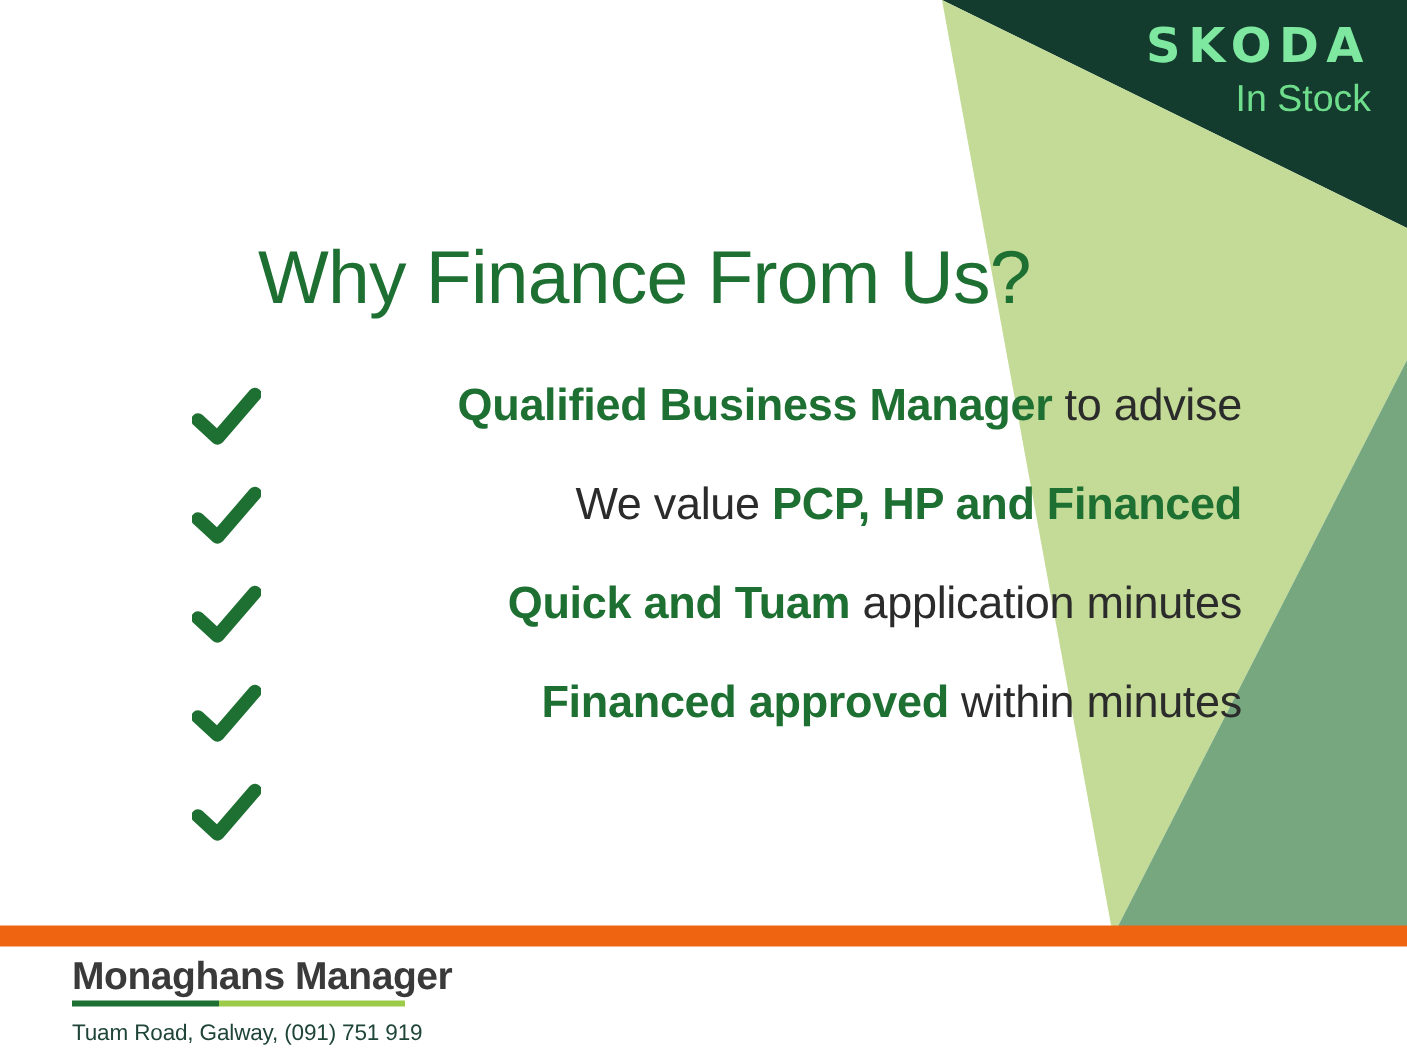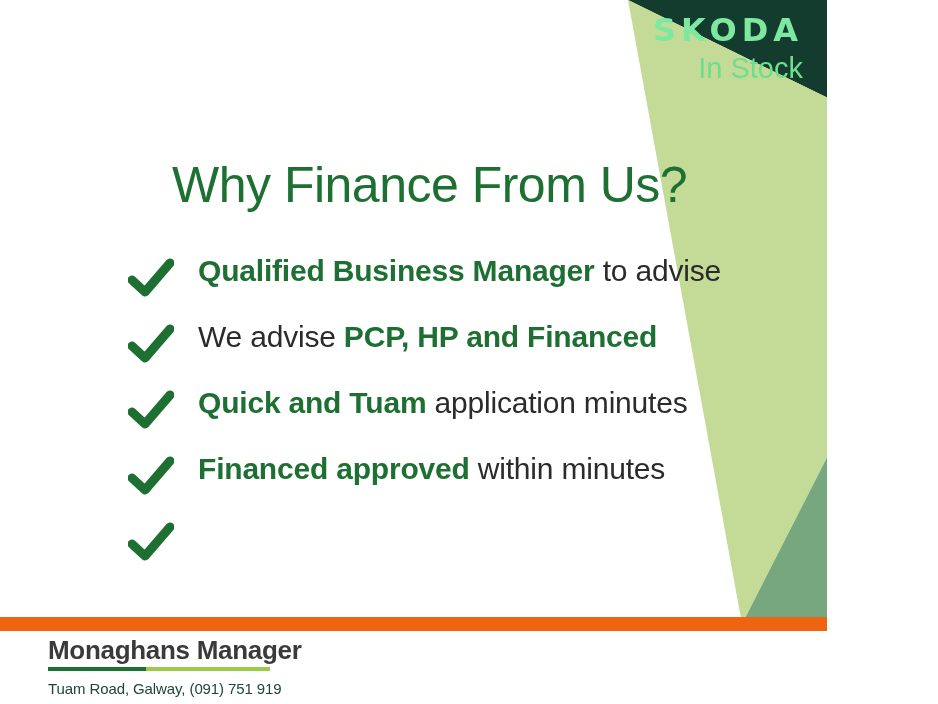--- a/index.html
+++ b/index.html
@@ -3,21 +3,21 @@
 <meta charset="utf-8">
 <title>Why Finance From Us</title>
 <style>
   html, body {
     margin: 0;
     padding: 0;
     background: #ffffff;
   }
   #poster {
     position: relative;
-    width: 827px;
+    width: 938px;
     height: 704px;
     overflow: hidden;
     background: #ffffff;
     font-family: "Liberation Sans", sans-serif;
   }
 
   
   #decor {
     position: absolute;
     left: 0; top: 0;
@@ -38,21 +38,21 @@
     font-family: "DejaVu Sans", sans-serif;
     font-size: 32px;
     font-weight: bold;
     letter-spacing: 5px;
     color: #7FE8A0;
     line-height: 1;
     display: block;
   }
   .skoda-sub {
     font-family: "Liberation Sans", sans-serif;
-    font-size: 29px;
+    font-size: 25px;
     font-weight: normal;
     color: #6FDE8C;
     line-height: 1.15;
     display: block;
     margin-top: 6px;
     letter-spacing: 0px;
   }
 
   
   .headline {
@@ -72,20 +72,21 @@
     position: absolute;
     left: 128px;
     top: 252px;
     z-index: 4;
     width: 700px;
   }
   .bullet-row {
     display: flex;
     align-items: flex-start;
     margin-bottom: 18px;
+    justify-content: space-between;
   }
   .check-icon {
     flex: 0 0 auto;
     width: 46px;
     height: 42px;
     margin-right: 24px;
     margin-top: 6px;
   }
   .bullet-text {
     font-size: 30px;
@@ -160,21 +161,21 @@
       <div class="bullet-row">
         <span class="check-icon"><svg viewBox="0 0 46 42" width="46" height="42">
             <path d="M4 22 L17 34 L42 5" fill="none" stroke="#1E7032" stroke-width="9" stroke-linecap="round" stroke-linejoin="round"></path>
           </svg></span>
         <span class="bullet-text"><span class="em">Qualified Business Manager</span><span> to advise</span></span>
       </div>
       <div class="bullet-row">
         <span class="check-icon"><svg viewBox="0 0 46 42" width="46" height="42">
             <path d="M4 22 L17 34 L42 5" fill="none" stroke="#1E7032" stroke-width="9" stroke-linecap="round" stroke-linejoin="round"></path>
           </svg></span>
-        <span class="bullet-text"><span>We advise </span><span class="em">PCP, HP and Financed</span></span>
+        <span class="bullet-text"><span>We value </span><span class="em">PCP, HP and Financed</span></span>
       </div>
       <div class="bullet-row">
         <span class="check-icon"><svg viewBox="0 0 46 42" width="46" height="42">
             <path d="M4 22 L17 34 L42 5" fill="none" stroke="#1E7032" stroke-width="9" stroke-linecap="round" stroke-linejoin="round"></path>
           </svg></span>
         <span class="bullet-text"><span class="em">Quick and Tuam</span><span> application minutes</span></span>
       </div>
       <div class="bullet-row">
         <span class="check-icon"><svg viewBox="0 0 46 42" width="46" height="42">
             <path d="M4 22 L17 34 L42 5" fill="none" stroke="#1E7032" stroke-width="9" stroke-linecap="round" stroke-linejoin="round"></path>

